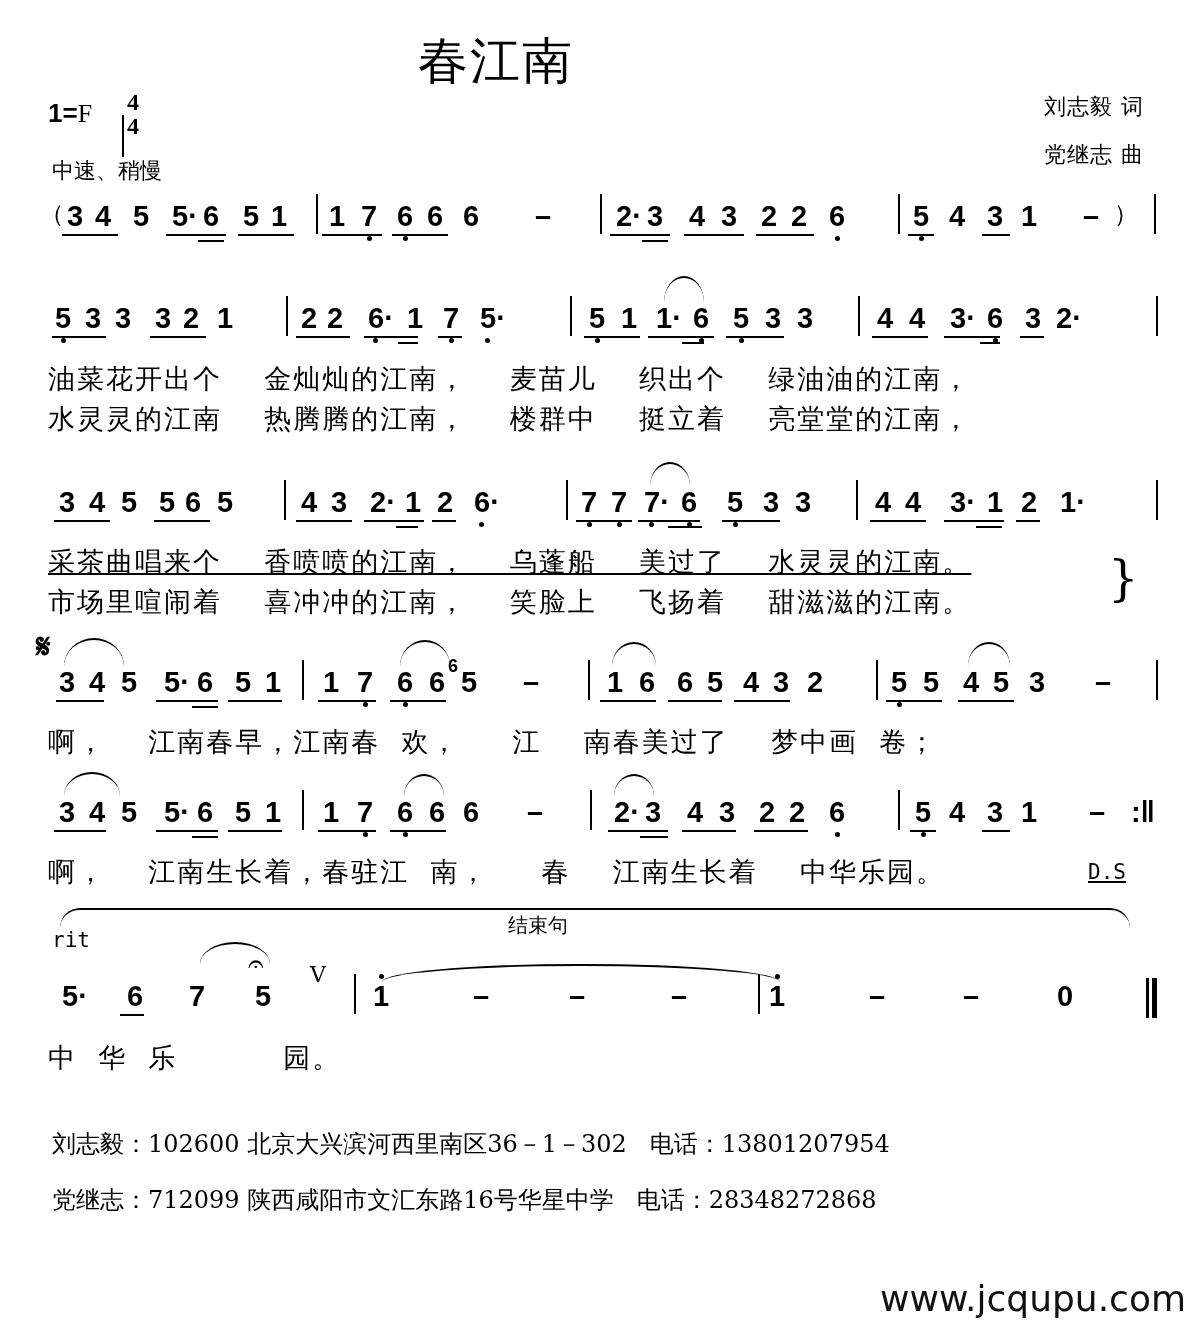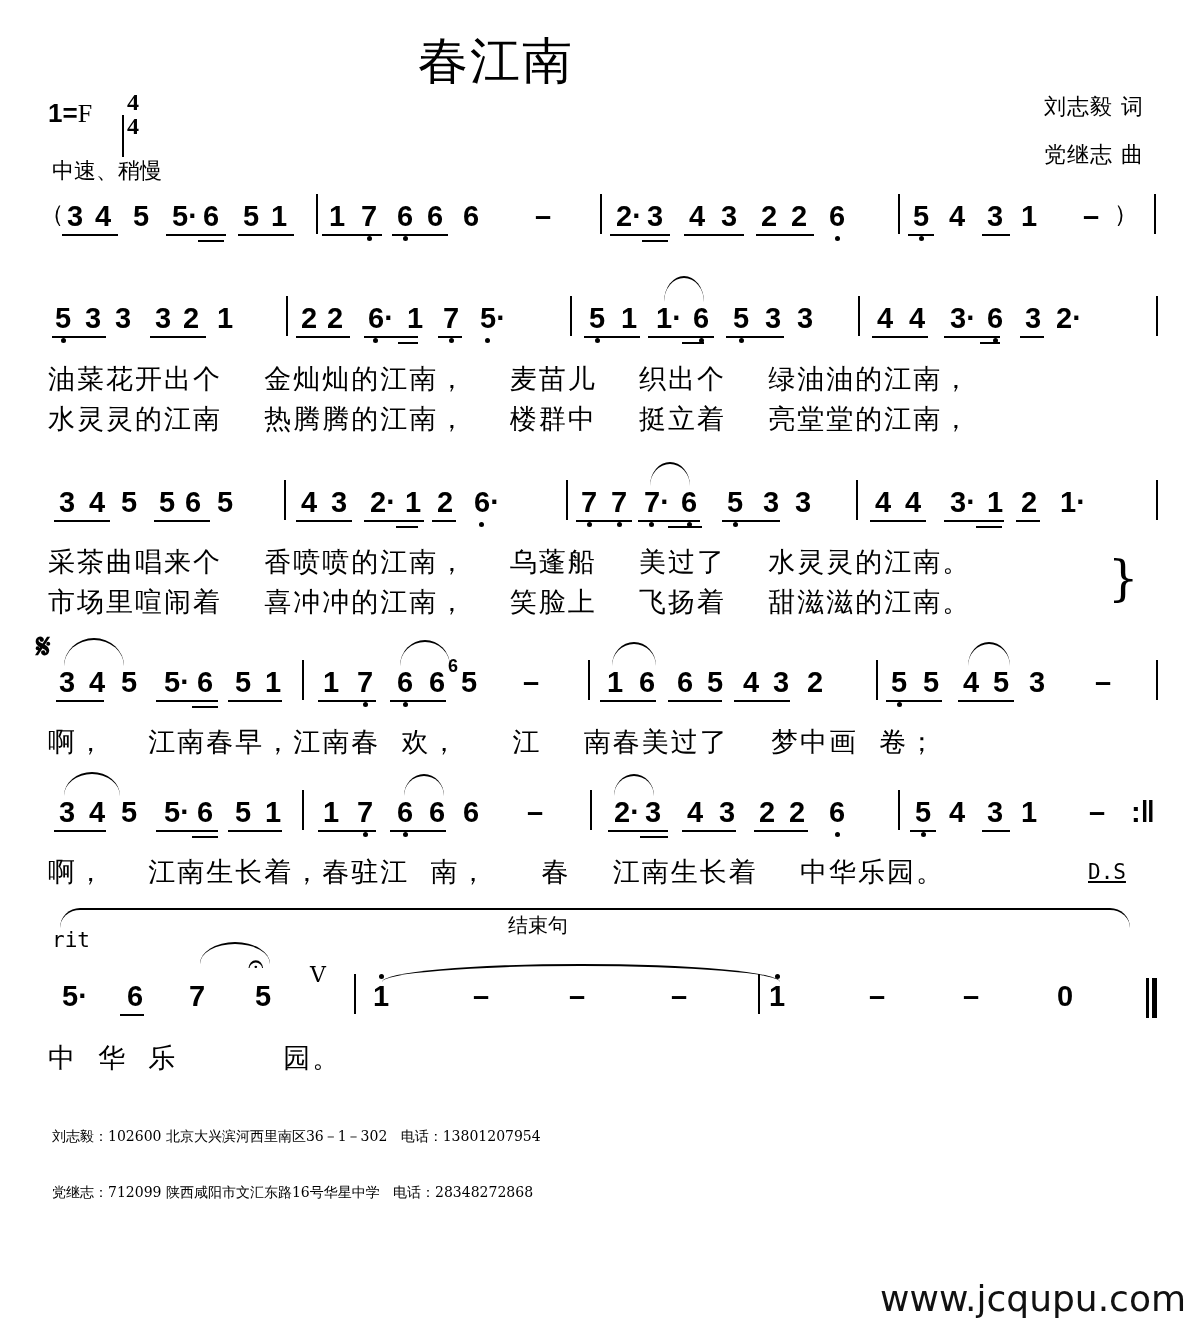--- a/index.html
+++ b/index.html
@@ -17,21 +17,21 @@
   .credit { right:56px; font-size:22px; letter-spacing:1px; }
   .bar { position:absolute; width:2px; background:#000; height:40px; }
   .note { position:absolute; font-family:"Liberation Sans", sans-serif; font-weight:bold;
           font-size:29px; line-height:32px; height:32px; text-align:center; width:22px; }
   .note .dotlow { position:absolute; left:9px; top:36px; width:5px; height:5px; border-radius:50%; background:#000; }
   .note .dothigh { position:absolute; left:9px; top:-6px; width:5px; height:5px; border-radius:50%; background:#000; }
   .uline { position:absolute; height:2px; background:#000; }
   .slur { position:absolute; border-top:2px solid #000; border-radius:50% 50% 0 0 / 100% 100% 0 0; height:14px; }
   .lyric { position:absolute; font-family:"DejaVu Sans", sans-serif; font-size:27px; white-space:pre; letter-spacing:2px; }
   .paren { position:absolute; font-size:24px; font-family:"DejaVu Serif", serif; }
-  .footer { left:52px; font-size:14px; font-family:"DejaVu Serif", serif; white-space:pre; }
+  .footer { left:52px; font-size:24px; font-family:"DejaVu Serif", serif; white-space:pre; }
   .watermark { right:14px; top:1278px; font-size:36px; font-family:"DejaVu Sans", sans-serif; color:#111; }
   .small { font-family:"DejaVu Sans Mono", monospace; font-size:21px; }
 </style>
 </head>
 <body>
 
 <div class="abs title">春江南</div>
 
 <div class="abs key"><span>1=</span><span class="f">F</span></div>
 <div class="abs timesig">
@@ -275,21 +275,21 @@
     <div class="note" style="left: 668px; top: 980px; width: 22px;"><span>–</span></div>
     <div class="note" style="left: 766px; top: 980px; width: 22px;"><span>1</span><div class="dothigh"></div></div>
     <div class="note" style="left: 866px; top: 980px; width: 22px;"><span>–</span></div>
     <div class="note" style="left: 960px; top: 980px; width: 22px;"><span>–</span></div>
     <div class="note" style="left: 1054px; top: 980px; width: 22px;"><span>0</span></div>
     <div class="bar" style="left: 354px; top: 974px;"></div>
     <div class="bar" style="left: 758px; top: 974px;"></div>
     <div class="uline" style="left: 120px; width: 24px; top: 1014px;"></div>
     <div class="lyric" style="left: 48px; top: 361px;">油菜花开出个    金灿灿的江南，    麦苗儿    织出个    绿油油的江南，</div>
     <div class="lyric" style="left: 48px; top: 401px;">水灵灵的江南    热腾腾的江南，    楼群中    挺立着    亮堂堂的江南，</div>
-    <div class="lyric" style="left: 48px; top: 544px;">采茶曲唱来个    香喷喷的江南，    乌蓬船    美过了    水灵灵的江南。</div>
+    <div class="lyric" style="left: 48px; top: 544px; text-decoration: underline;">采茶曲唱来个    香喷喷的江南，    乌蓬船    美过了    水灵灵的江南。</div>
     <div class="lyric" style="left: 48px; top: 584px;">市场里喧闹着    喜冲冲的江南，    笑脸上    飞扬着    甜滋滋的江南。</div>
     <div class="lyric" style="left: 48px; top: 724px;">啊，    江南春早，江南春  欢，     江    南春美过了    梦中画  卷；</div>
     <div class="lyric" style="left: 48px; top: 854px;">啊，    江南生长着，春驻江  南，     春    江南生长着    中华乐园。</div>
     <div class="lyric" style="left: 48px; top: 1040px;">中  华  乐          园。</div>
   </div>
 
 <div class="abs small" style="left:1088px;top:860px;text-decoration:underline;">D.S</div>
 <div class="abs" style="left:60px;top:908px;width:1070px;height:20px;border-top:2px solid #000;border-radius:20px 20px 0 0;"></div>
 <div class="abs" style="left:508px;top:912px;font-size:20px;">结束句</div>
 <div class="abs small" style="left:52px;top:928px;">rit</div>

